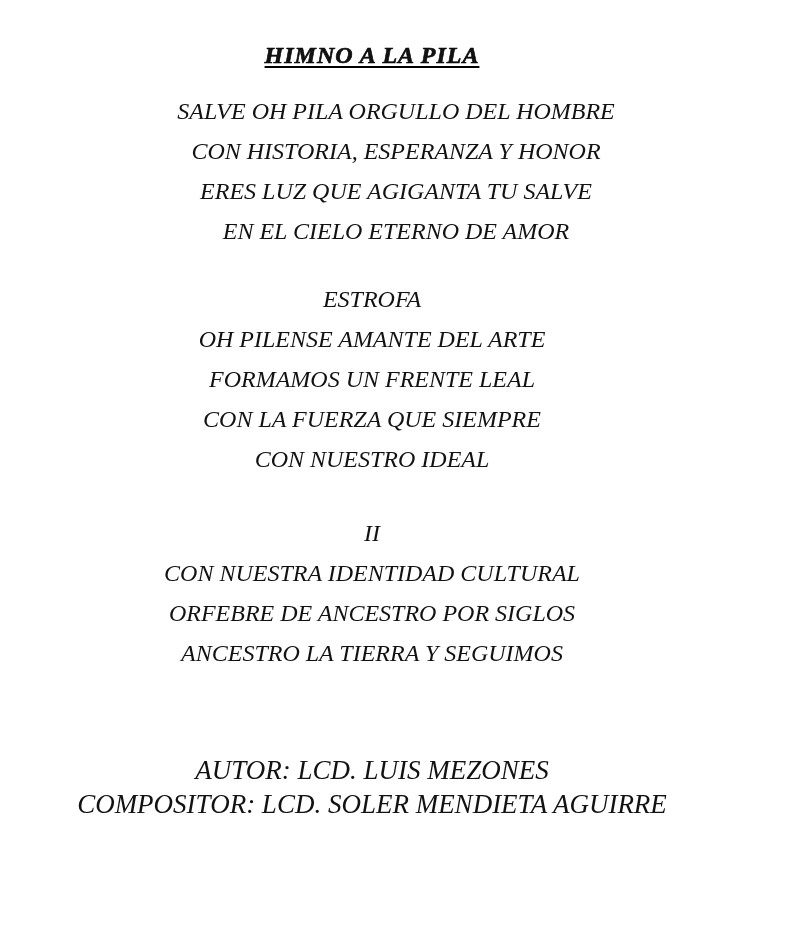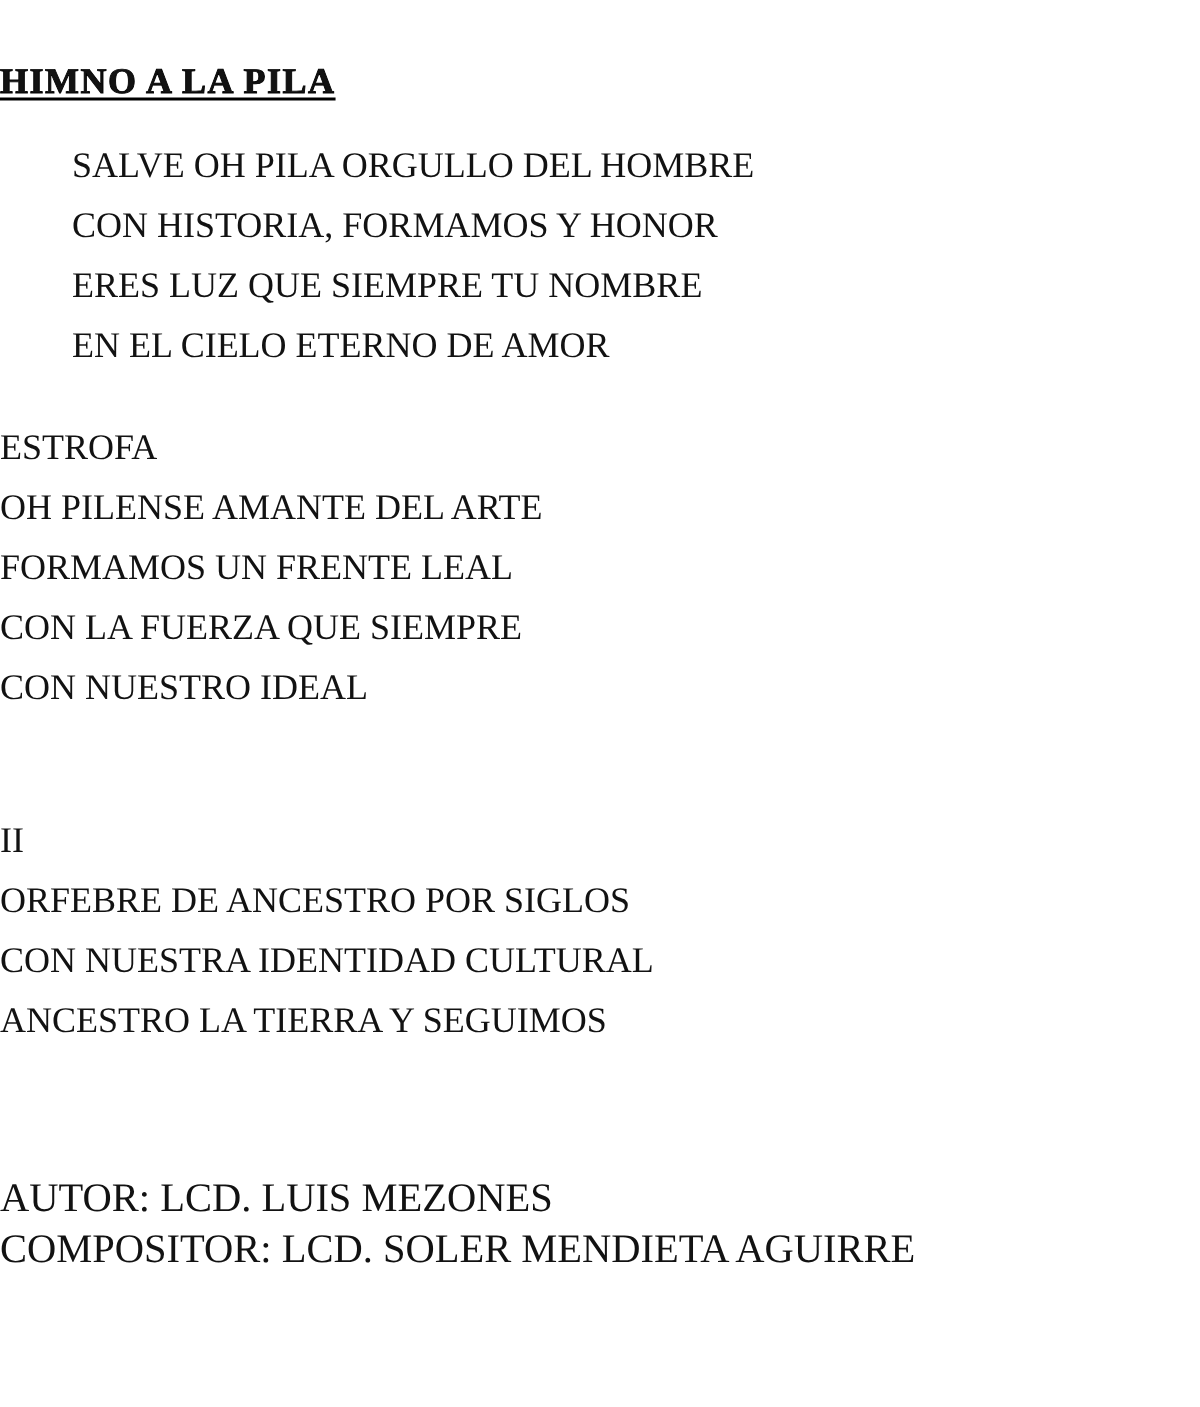--- a/index.html
+++ b/index.html
@@ -11,71 +11,73 @@
     width: 800px;
     height: 938px;
     overflow: hidden;
     color: #121212;
     font-family: "Liberation Serif", "DejaVu Serif", serif;
   }
   .page {
     box-sizing: border-box;
     width: 744px;            
     padding-top: 40px;
+    text-align: center;
+    font-style: italic;
   }
   .doc-title {
     font-size: 24px;
     font-weight: bold;
     line-height: 30px;
     letter-spacing: 1px;
     text-decoration: underline;
     text-underline-offset: 3px;
     -webkit-text-stroke: 0.6px #000;
   }
   .stanza {
     font-size: 24px;
     line-height: 40px;
   }
   .stanza-1 { margin-top: 21px; margin-left: 48px; }
   .stanza-2 { margin-top: 28px; }
-  .stanza-3 { margin-top: 62px; }
+  .stanza-3 { margin-top: 34px; }
   .poem-line { white-space: nowrap; }
   .indent-right { }   
   .footer {
     margin-top: 80px;
     font-size: 27px;
     line-height: 34px;
   }
 </style>
 </head>
 <body>
 
 <div class="page">
 
   <h1 class="doc-title" style="margin:0; font-size:24px;">HIMNO A LA PILA</h1>
 
   <div class="stanza stanza-1">
     <div class="poem-line">SALVE OH PILA ORGULLO DEL HOMBRE</div>
-    <div class="poem-line">CON HISTORIA, FORMAMOS Y HONOR</div>
-    <div class="poem-line">ERES LUZ QUE SIEMPRE TU NOMBRE</div>
+    <div class="poem-line">CON HISTORIA, ESPERANZA Y HONOR</div>
+    <div class="poem-line">ERES LUZ QUE AGIGANTA TU SALVE</div>
     <div class="poem-line indent-right">EN EL CIELO ETERNO DE AMOR</div>
   </div>
 
   <div class="stanza stanza-2">
     <div class="poem-line">ESTROFA</div>
     <div class="poem-line">OH PILENSE AMANTE DEL ARTE</div>
     <div class="poem-line">FORMAMOS UN FRENTE LEAL</div>
     <div class="poem-line">CON LA FUERZA QUE SIEMPRE</div>
     <div class="poem-line">CON NUESTRO IDEAL</div>
   </div>
 
   <div class="stanza stanza-3">
     <div class="poem-line">II</div>
+    <div class="poem-line">CON NUESTRA IDENTIDAD CULTURAL</div>
     <div class="poem-line">ORFEBRE DE ANCESTRO POR SIGLOS</div>
-    <div class="poem-line">CON NUESTRA IDENTIDAD CULTURAL</div>
     <div class="poem-line">ANCESTRO LA TIERRA Y SEGUIMOS</div>
   </div>
 
   <div class="footer">
     <div class="poem-line">AUTOR: LCD. LUIS MEZONES</div>
     <div class="poem-line">COMPOSITOR: LCD. SOLER MENDIETA AGUIRRE</div>
   </div>
 
 </div>
 

